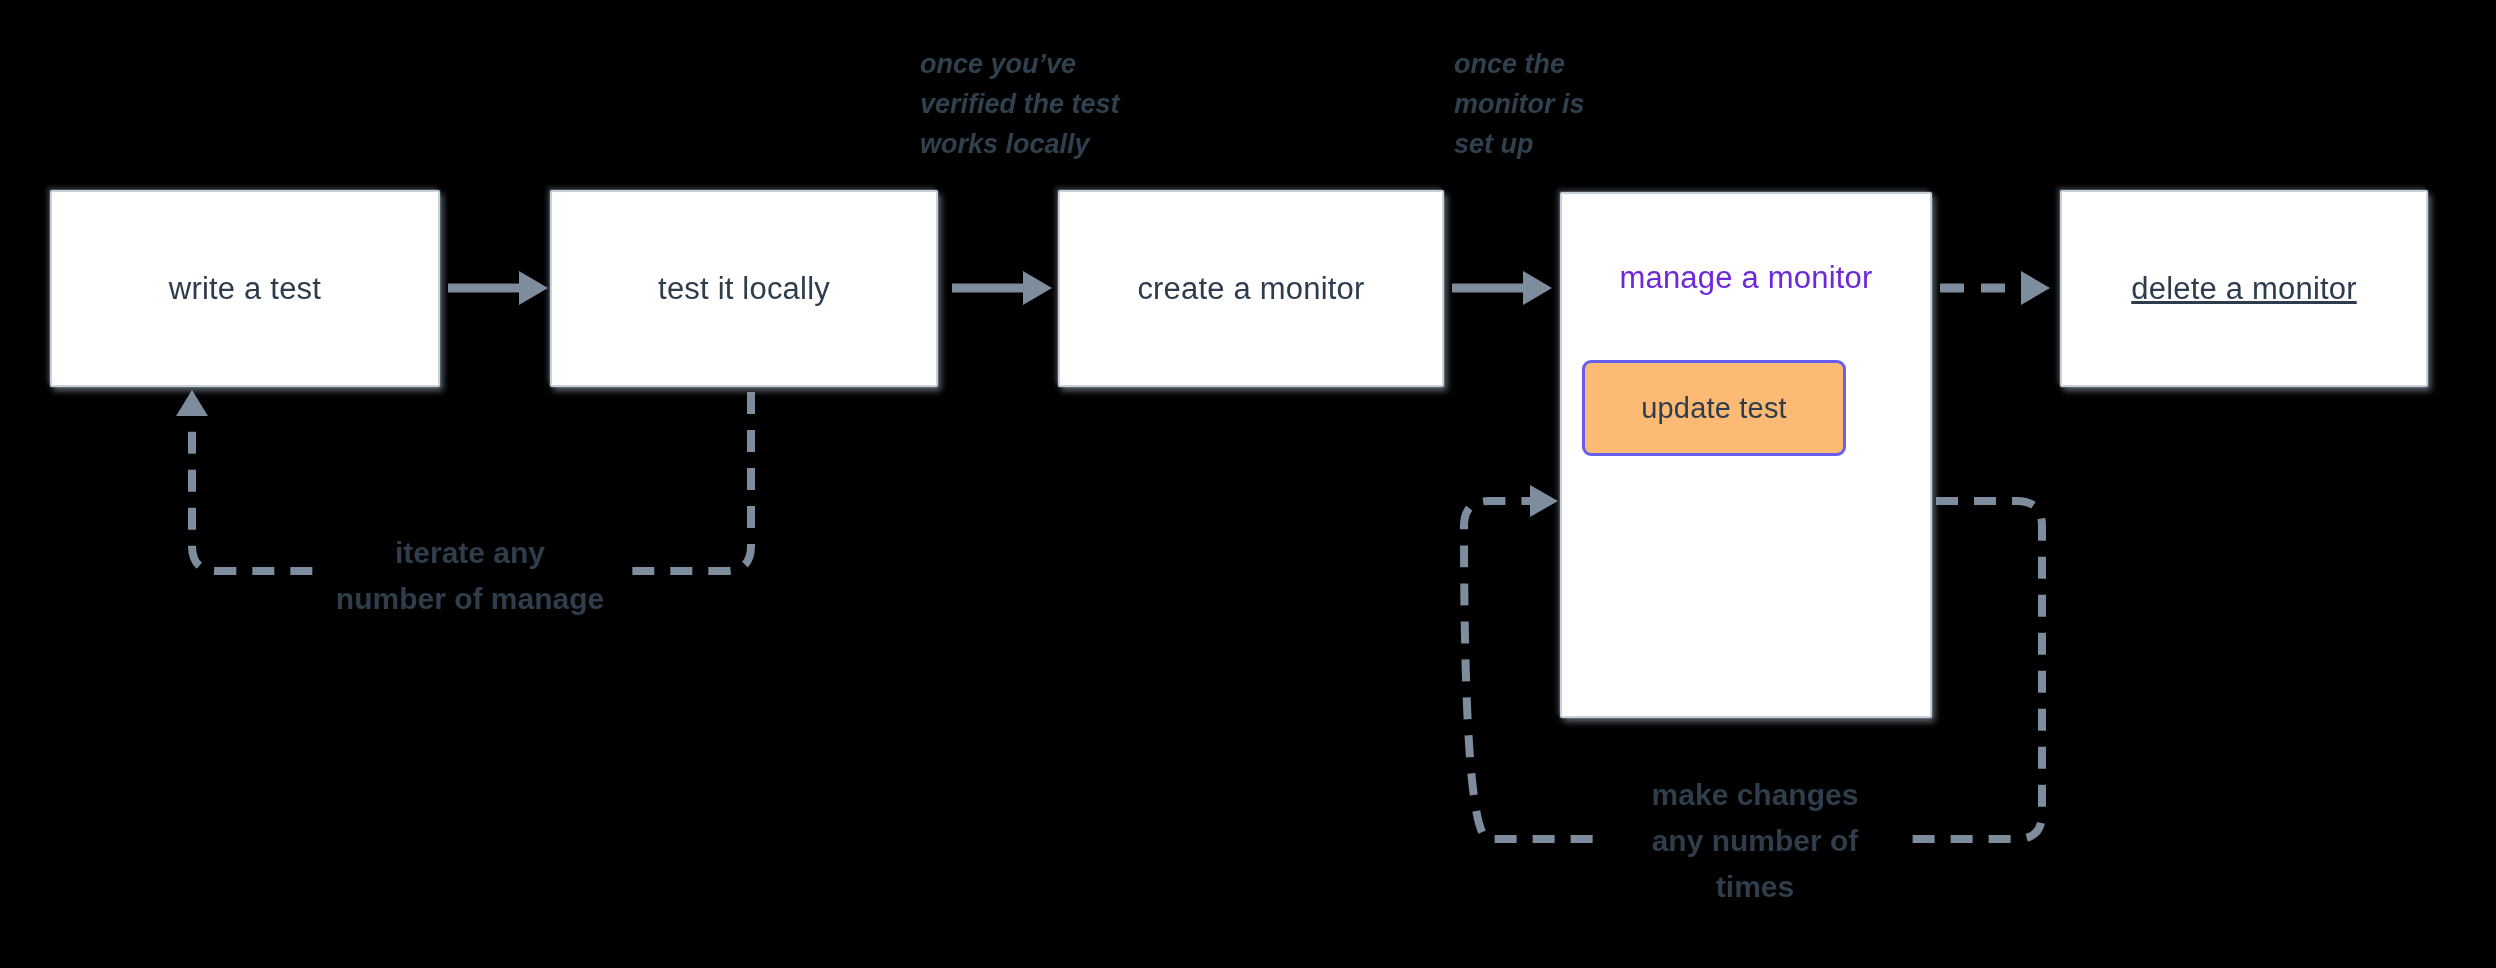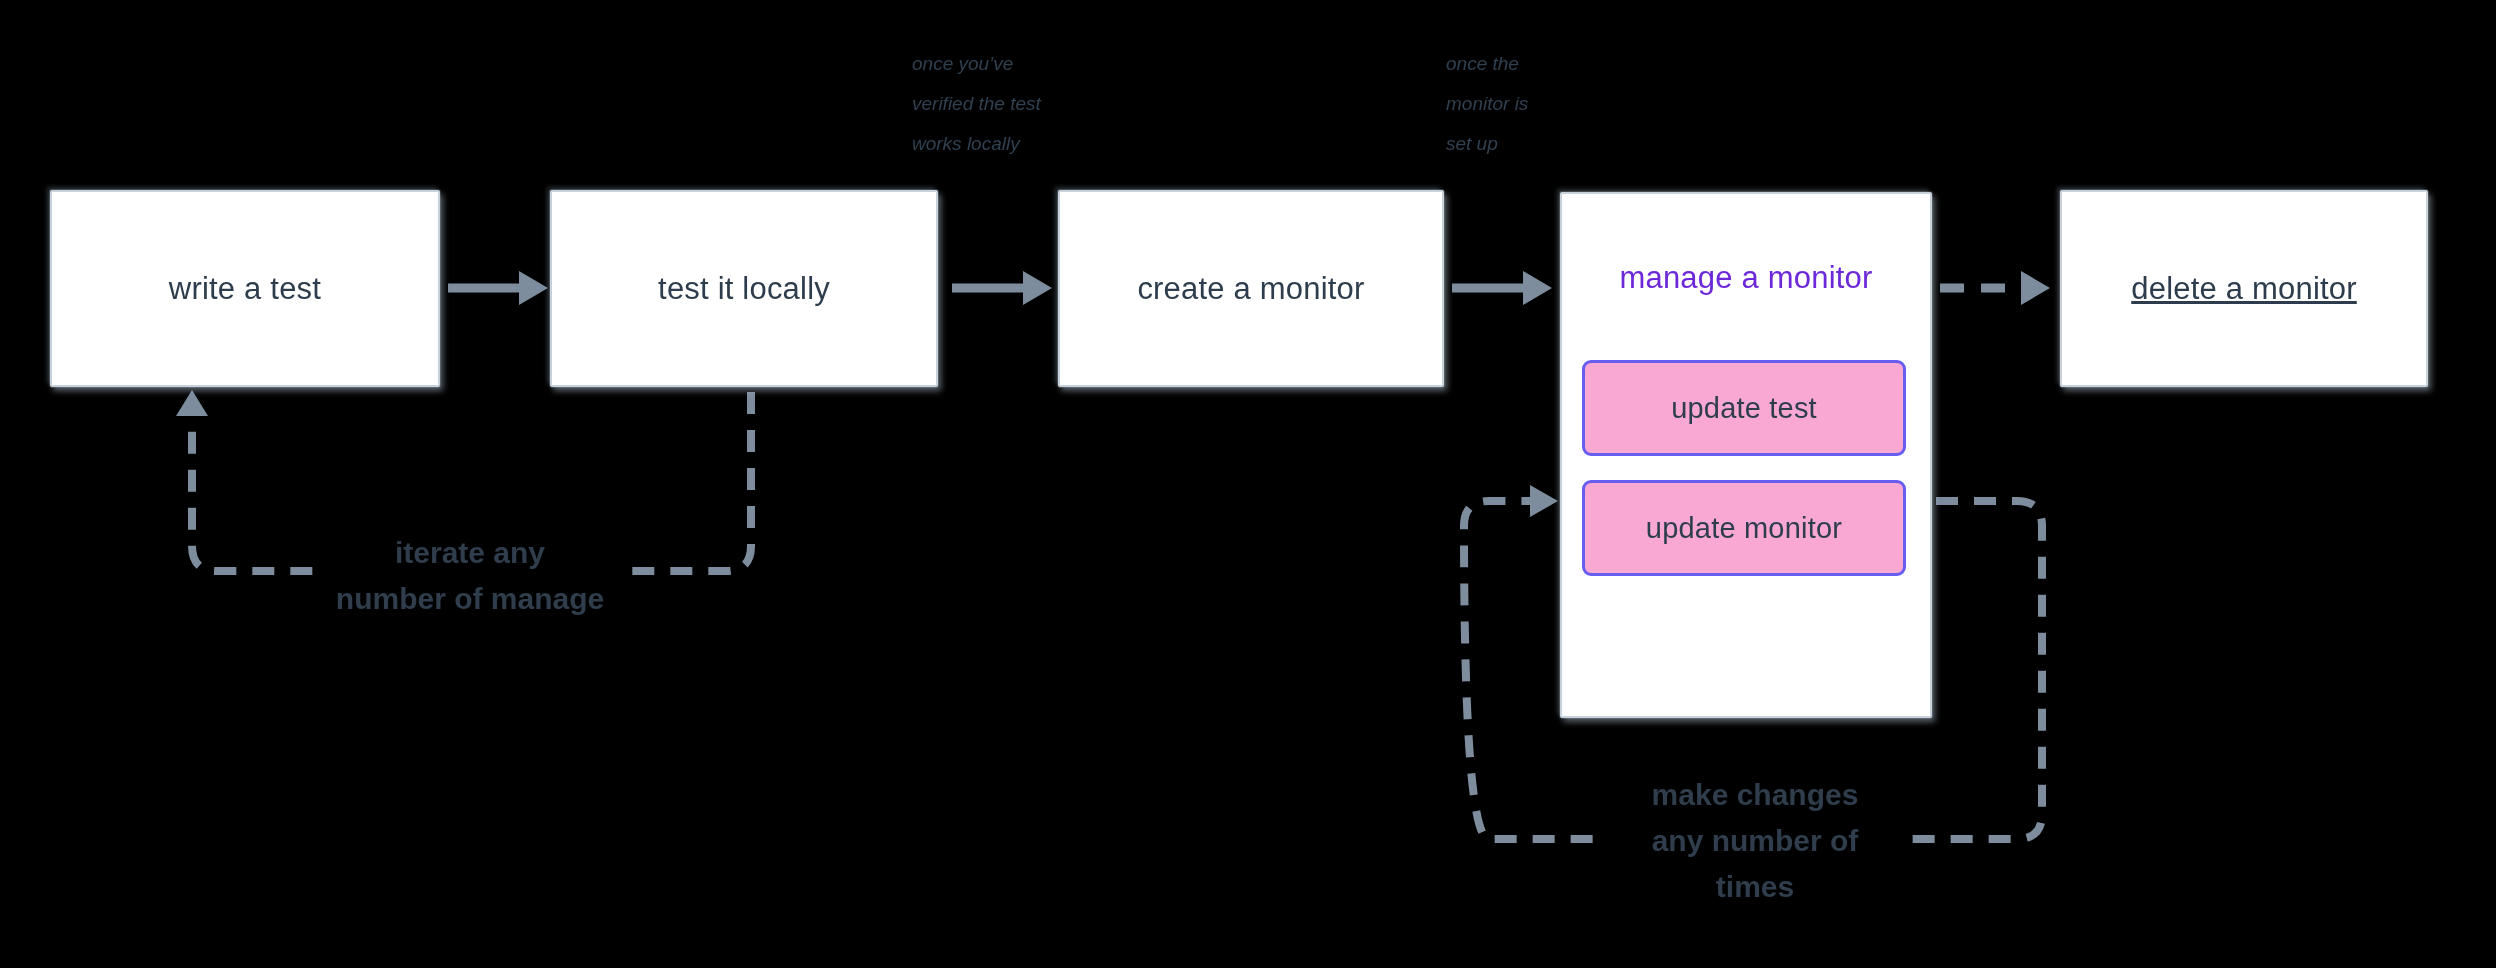--- a/index.html
+++ b/index.html
@@ -56,44 +56,45 @@
     left: 0; top: 66px;
     width: 100%;
     text-align: center;
     font-size: 31px;
     font-weight: 500;
     color: #6d28d9;
   }
   .sub-node {
     position: absolute;
     left: 20px;
-    width: 324px;
+    width: 264px;
     height: 96px;
-    background: #f9a8d4;
+    background: #fdba74;
     border: 3px solid #675df0;
     border-radius: 9px;
     display: flex;
     align-items: center;
     justify-content: center;
     color: #2e3d4d;
     font-size: 29px;
     font-weight: 500;
     box-sizing: border-box;
   }
   #sub-update-test    { top: 166px; }
   #sub-update-monitor { top: 286px; }
   #sub-disable-enable { top: 406px; }
   .annotation {
     position: absolute;
     color: #30404f;
-    font-size: 19px;
+    font-size: 27px;
     font-style: italic;
-    font-weight: 400;
+    font-weight: 700;
     line-height: 40px;
     white-space: pre-line;
+    margin-left: 8px;
   }
   #note-verified { left: 912px;  top: 44px; }
   #note-setup    { left: 1446px; top: 44px; }
   .loop-label {
     position: absolute;
     background: #000000;
     color: #2f3d4c;
     font-size: 30px;
     font-weight: 700;
     text-align: center;
@@ -151,23 +152,20 @@
 
   <div class="node node-simple" id="node-create">
     <span>create a monitor</span>
   </div>
 
   <div class="node" id="node-manage">
     <div class="manage-title">manage a monitor</div>
     <div class="sub-node" id="sub-update-test">
       <span>update test</span>
     </div>
-    <div class="sub-node" id="sub-update-monitor">
-      <span>update monitor</span>
-    </div>
   </div>
 
   <div class="node node-simple" id="node-delete">
     <span>delete a monitor</span>
   </div>
 
   <div class="annotation" id="note-verified">once you’ve
 verified the test
 works locally</div>
   <div class="annotation" id="note-setup">once the

